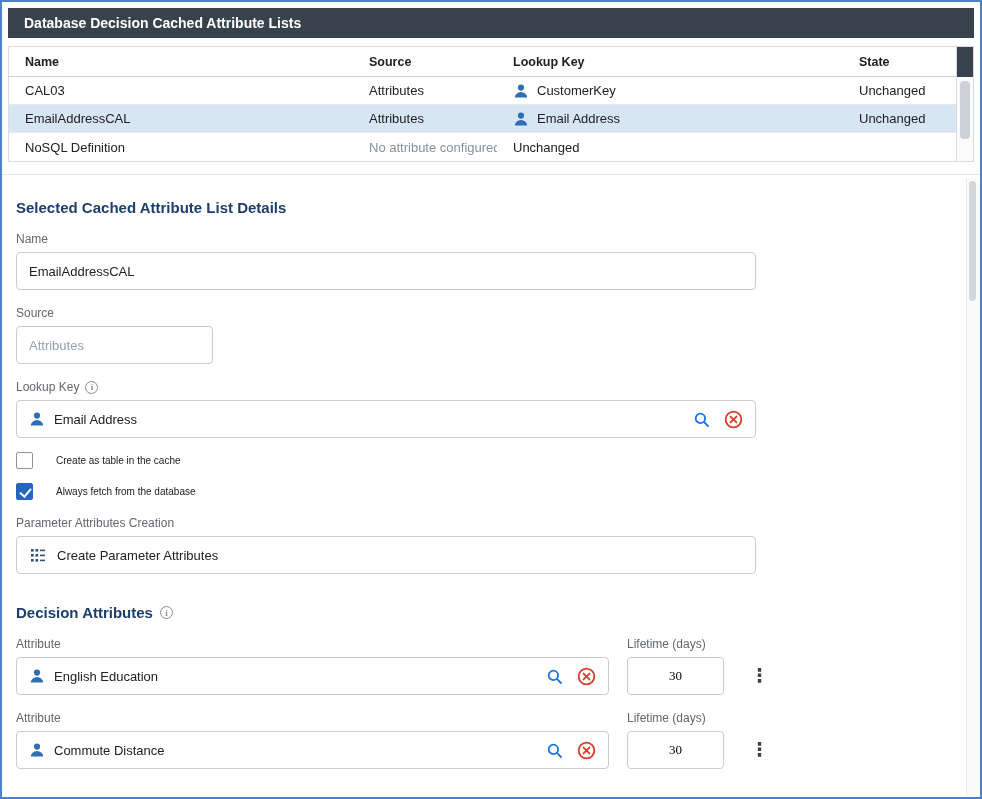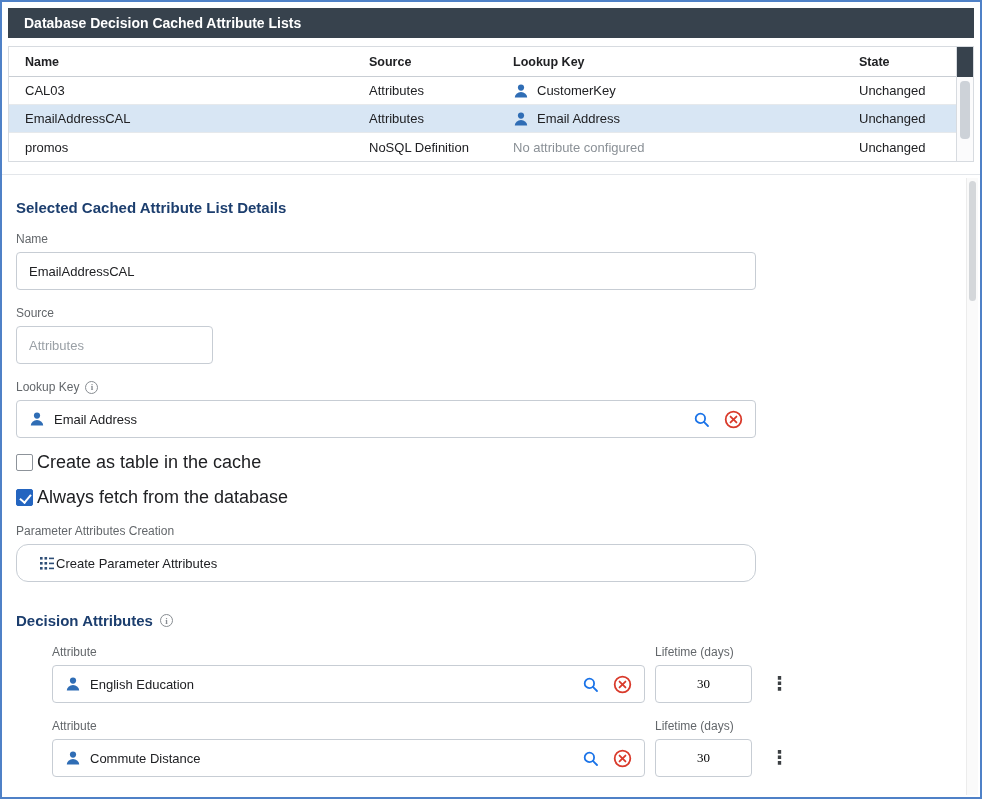--- a/index.html
+++ b/index.html
@@ -83,49 +83,49 @@
     border: 1px solid #c7cdd4; border-radius: 4px;
     display: flex; align-items: center;
     padding: 0 12px; gap: 9px;
     background: #fff;
     font-size: 13px;
   }
   .picker .ptext { flex: 1 1 auto; }
   .picker .actions { display: flex; align-items: center; gap: 14px; }
 
   
-  .cb-row { display: flex; align-items: center; gap: 4px; margin: 14px 0 0 0; font-size: 18px; cursor: default; }
+  .cb-row { display: flex; align-items: center; gap: 23px; margin: 14px 0 0 0; font-size: 10px; cursor: default; }
   .cb-row:first-of-type { margin-top: 6px; }
   .cb {
     width: 17px; height: 17px;
     border: 1.5px solid #8d939a; border-radius: 2px;
     background: #fff; position: relative; flex: 0 0 auto;
   }
   .cb.checked { background: #2465c0; border-color: #2465c0; }
   .cb.checked::after {
     content: "";
     position: absolute; left: 5px; top: 1.5px;
     width: 5px; height: 9px;
     border: solid #fff; border-width: 0 2px 2px 0;
     transform: rotate(40deg);
   }
 
   
   .param-btn {
     width: 740px; height: 38px;
-    border: 1px solid #c7cdd4; border-radius: 12px;
-    display: flex; align-items: center; gap: 0;
-    padding: 0 21px; background: #fff;
+    border: 1px solid #c7cdd4; border-radius: 4px;
+    display: flex; align-items: center; gap: 10px;
+    padding: 0 12px; background: #fff;
     font-size: 13px; color: #202124;
     cursor: default;
   }
 
   
   .da-heading { margin-top: 30px; }
-  .attr-row { display: flex; align-items: flex-start; gap: 10px; margin-left: 36px; }
+  .attr-row { display: flex; align-items: flex-start; gap: 18px; }
   .attr-col { display: flex; flex-direction: column; }
   .attr-col .lbl { margin: 16px 0 6px 0; }
   .picker.attr { width: 593px; }
   .lifetime {
     width: 97px; height: 38px;
     border: 1px solid #c7cdd4; border-radius: 4px;
     font-size: 13px; text-align: center;
     font-family: Liberation Serif, serif;
     outline: none;
   }
@@ -223,21 +223,20 @@
               <svg width="16" height="16" viewBox="0 0 16 16">
                 <use href="#svg-person"></use>
               </svg>
             </span>
           <span>Email Address</span>
         </div>
         <div class="cell">Unchanged</div>
       </div>
 
       <div class="trow">
-        <div class="cell">promos</div>
         <div class="cell">NoSQL Definition</div>
         <div class="cell muted">No attribute configured</div>
         <div class="cell">Unchanged</div>
       </div>
 
     </div>
 
     <div class="vscroll">
       <div class="dark-cap"></div>
       <div class="thumb"></div>

